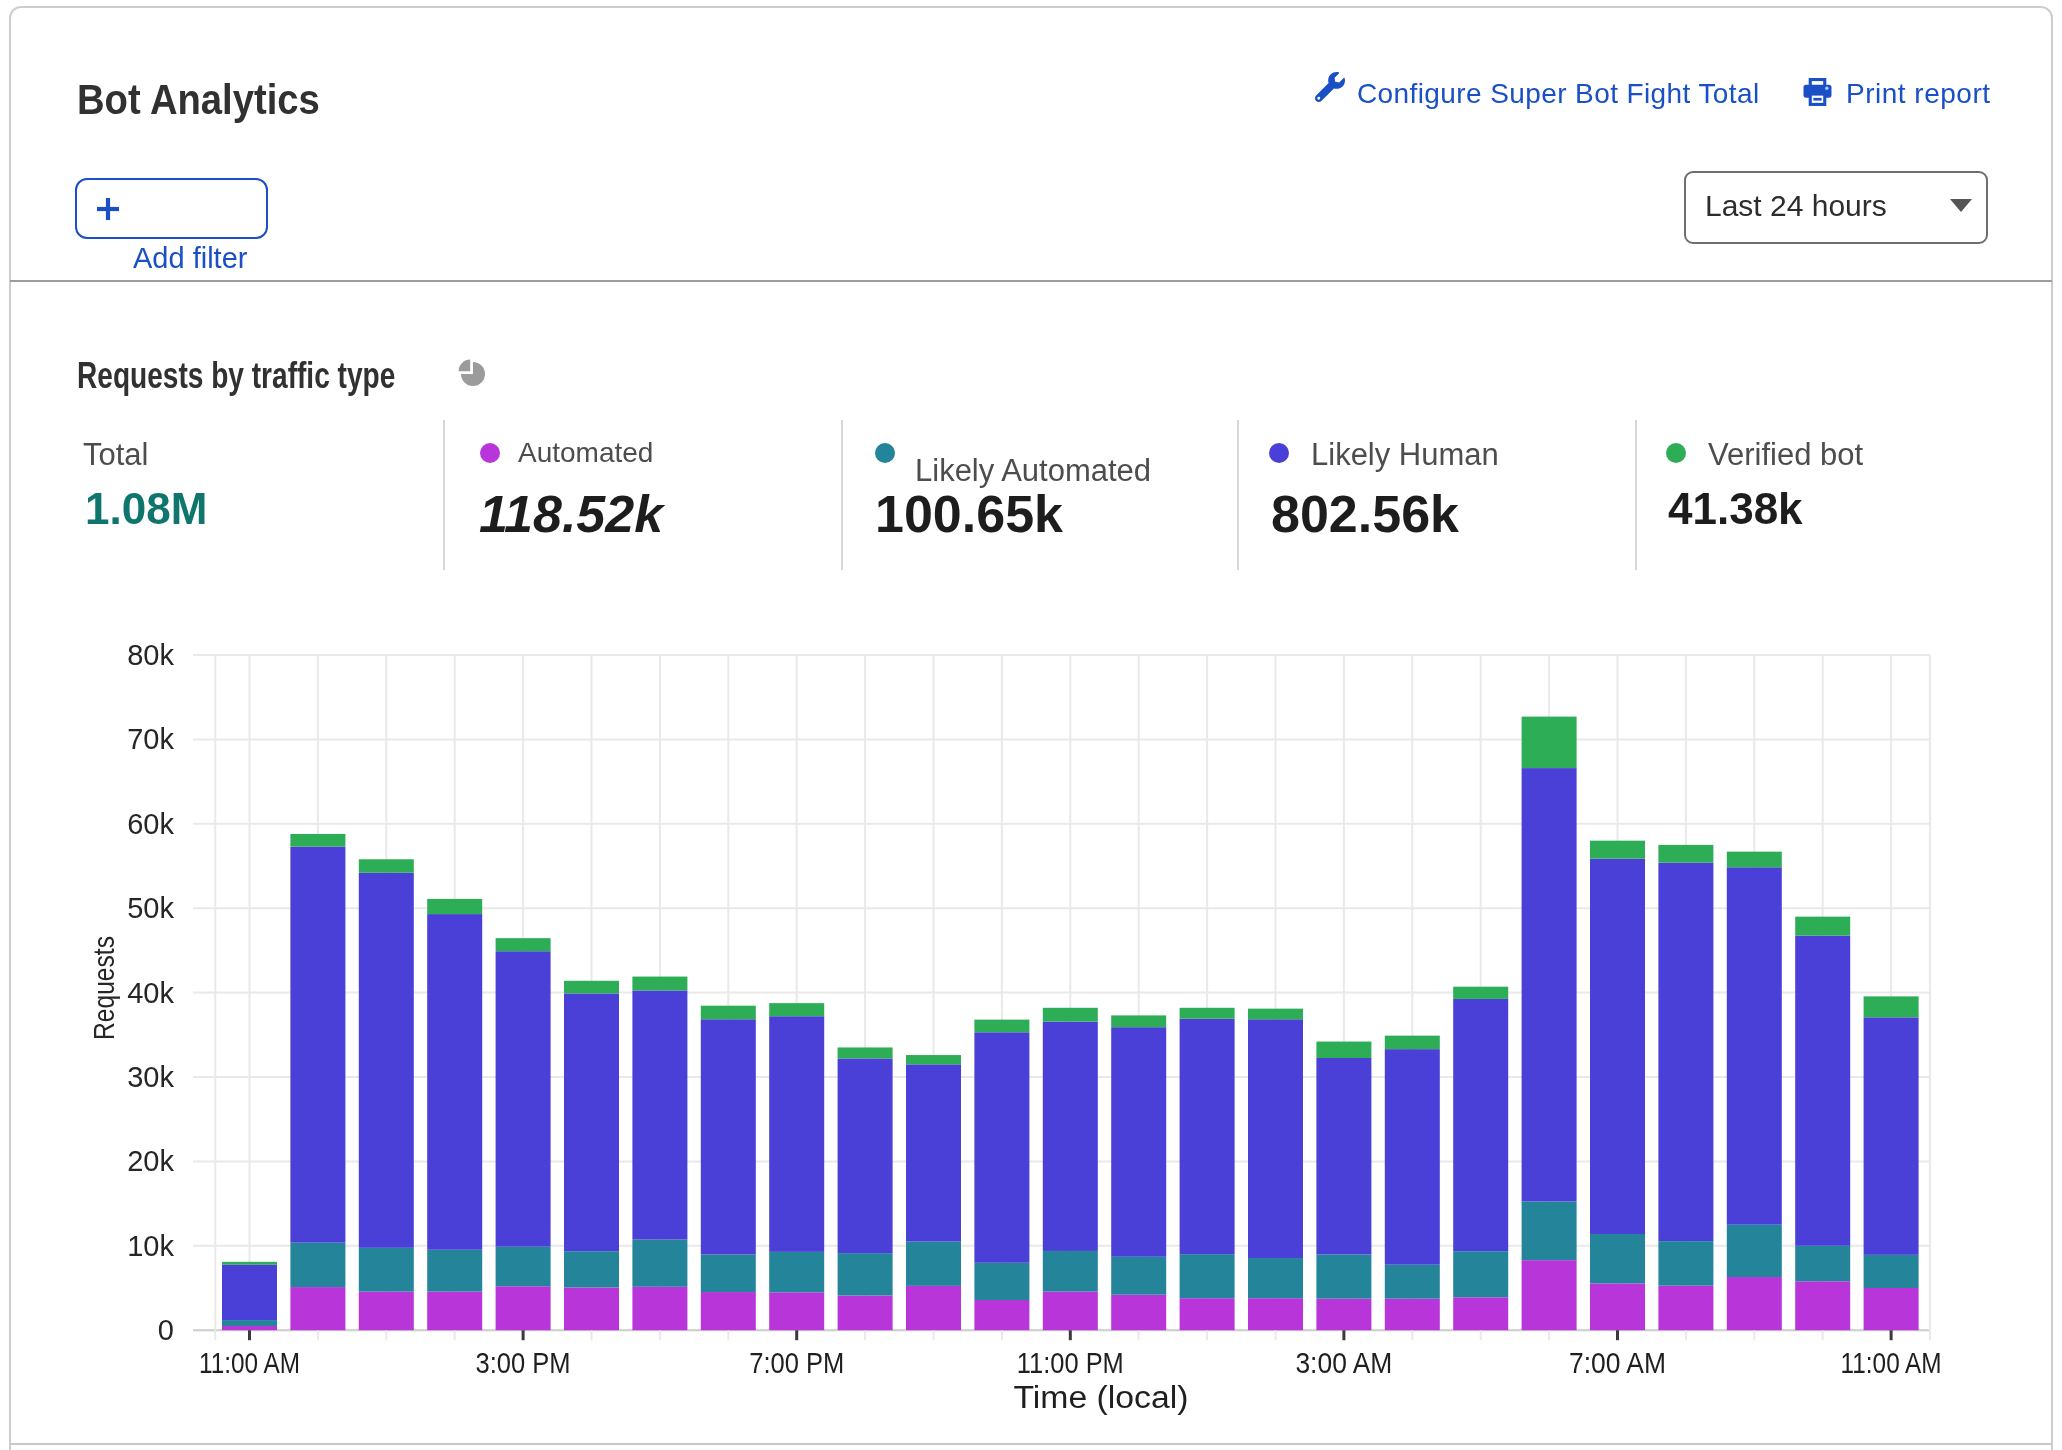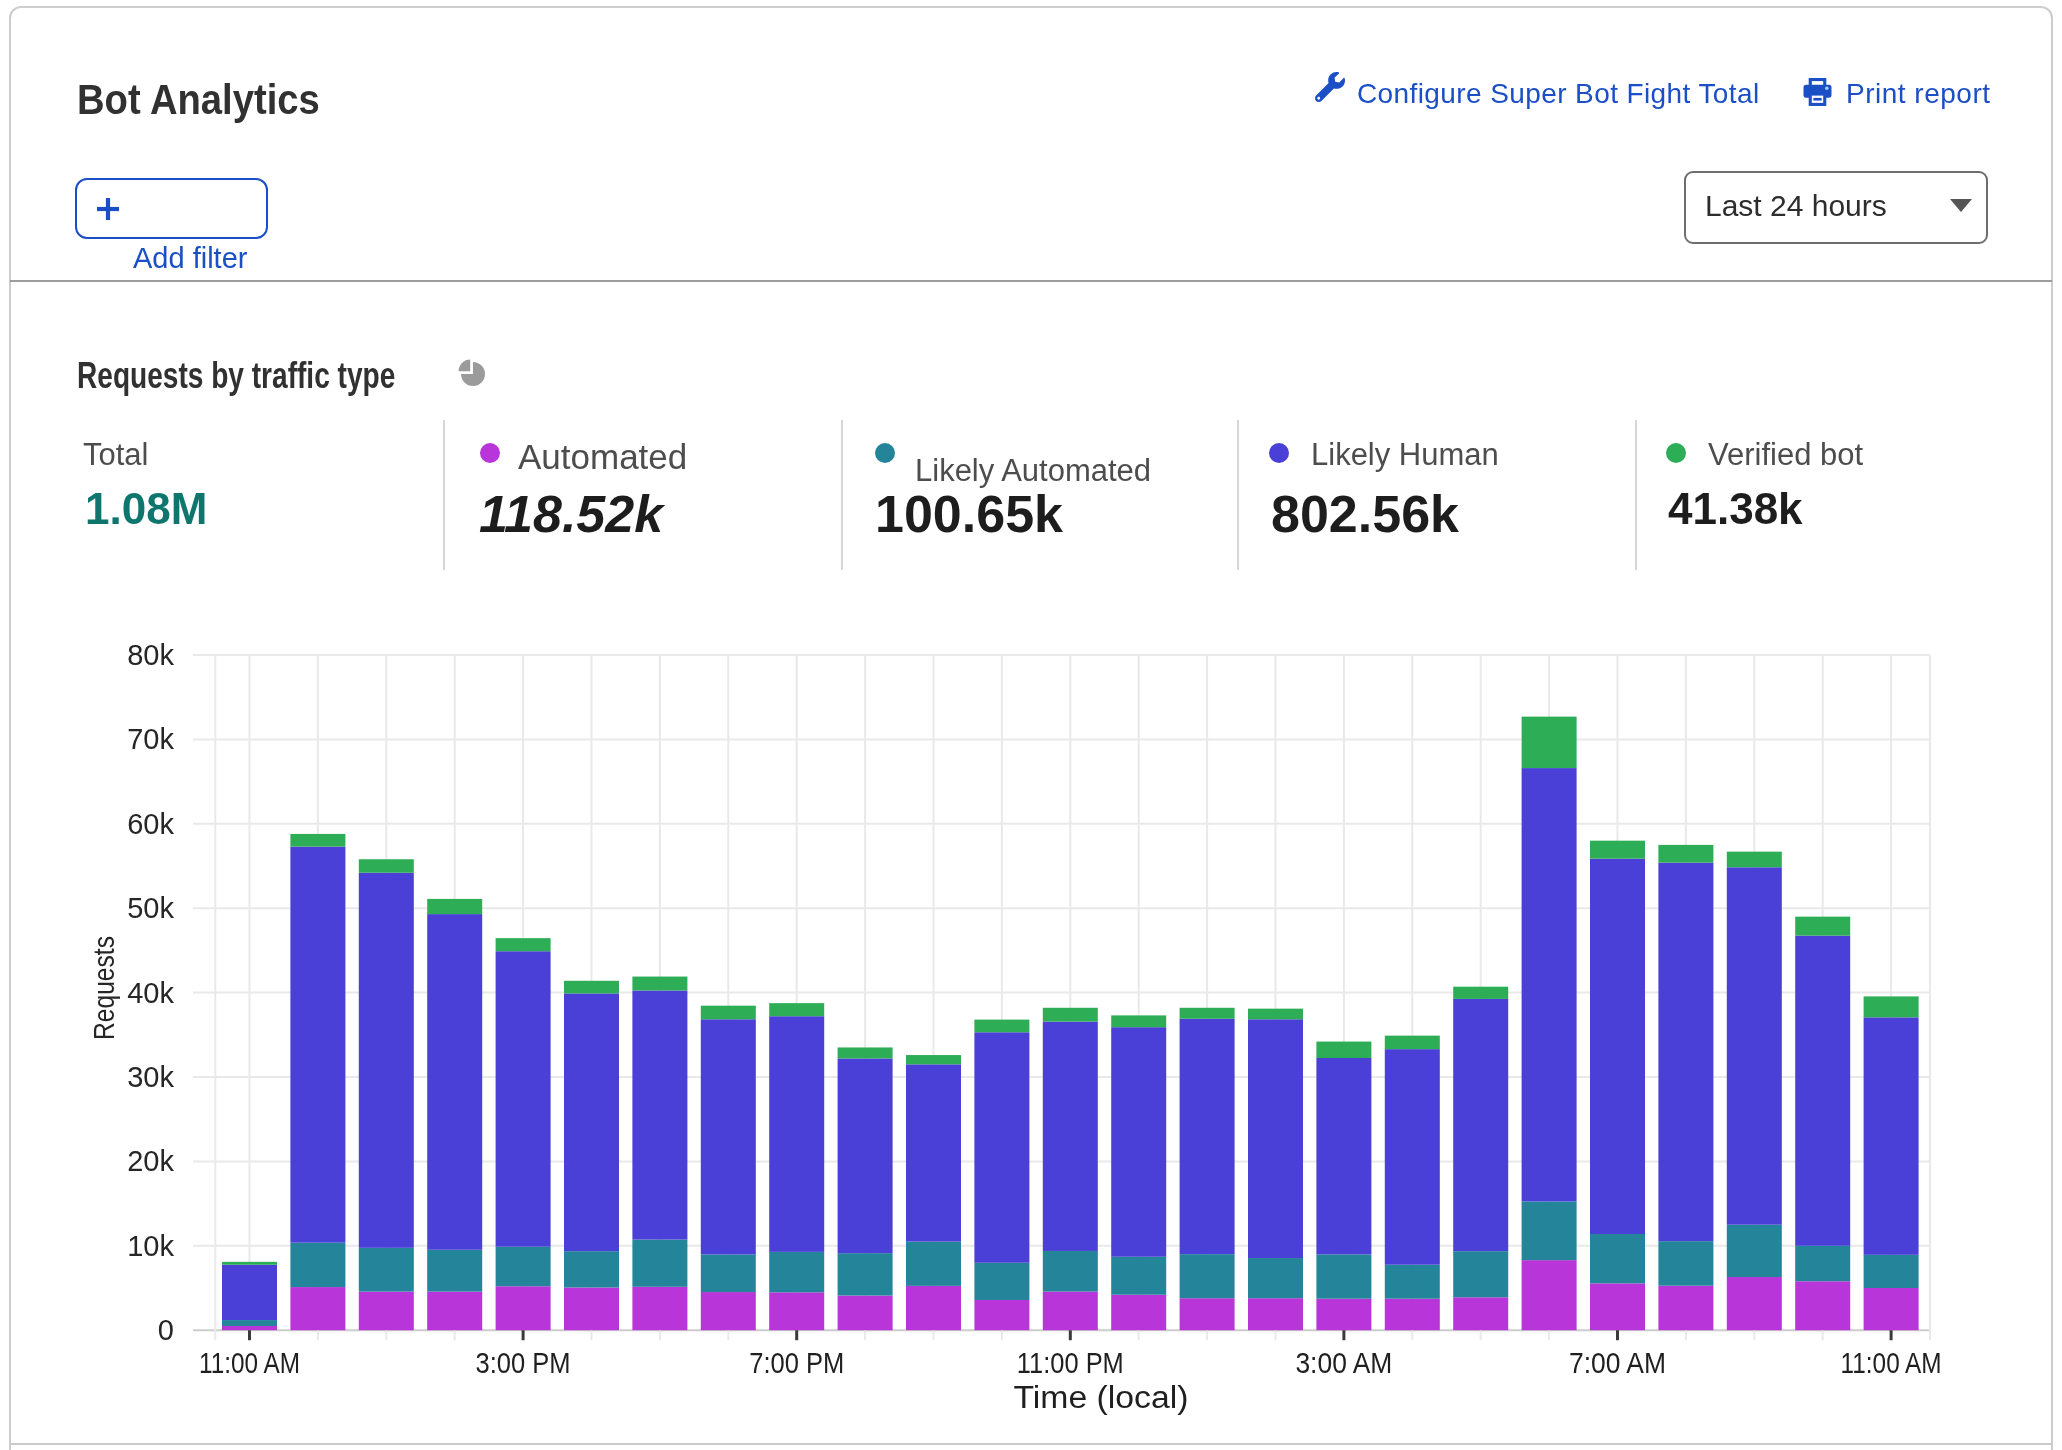--- a/index.html
+++ b/index.html
@@ -51,21 +51,21 @@
 
 <div class="abs" style="left:443px; top:420px; width:2px; height:150px; background:#d7d7d7;"></div>
 <div class="abs" style="left:841px; top:420px; width:2px; height:150px; background:#d7d7d7;"></div>
 <div class="abs" style="left:1237px; top:420px; width:2px; height:150px; background:#d7d7d7;"></div>
 <div class="abs" style="left:1635px; top:420px; width:2px; height:150px; background:#d7d7d7;"></div>
 
 <div class="abs" style="left:83px; top:437px; font-size:31px; color:#4d4d4d;">Total</div>
 <div class="abs" style="left:85px; top:484px; font-size:44px; font-weight:bold; color:#0f766e;">1.08M</div>
 
 <div class="abs" style="left:480px; top:443px; width:20px; height:20px; border-radius:50%; background:#b836d9;"></div>
-<div class="abs" style="left:518px; top:437px; font-size:35px; color:#4d4d4d;">Automated</div>
+<div class="abs" style="left:518px; top:437px; font-size:28px; color:#4d4d4d;">Automated</div>
 <div class="abs" style="left:479px; top:484px; font-size:52px; font-weight:bold; color:#1d1d1d;font-style:italic;">118.52k</div>
 
 <div class="abs" style="left:875px; top:443px; width:20px; height:20px; border-radius:50%; background:#24859a;"></div>
 <div class="abs" style="left:915px; top:453px; font-size:31px; color:#4d4d4d;">Likely Automated</div>
 <div class="abs" style="left:875px; top:484px; font-size:52px; font-weight:bold; color:#1d1d1d;">100.65k</div>
 
 <div class="abs" style="left:1269px; top:443px; width:20px; height:20px; border-radius:50%; background:#4a3fd6;"></div>
 <div class="abs" style="left:1311px; top:437px; font-size:31px; color:#4d4d4d;">Likely Human</div>
 <div class="abs" style="left:1271px; top:484px; font-size:52px; font-weight:bold; color:#1d1d1d;">802.56k</div>
 

